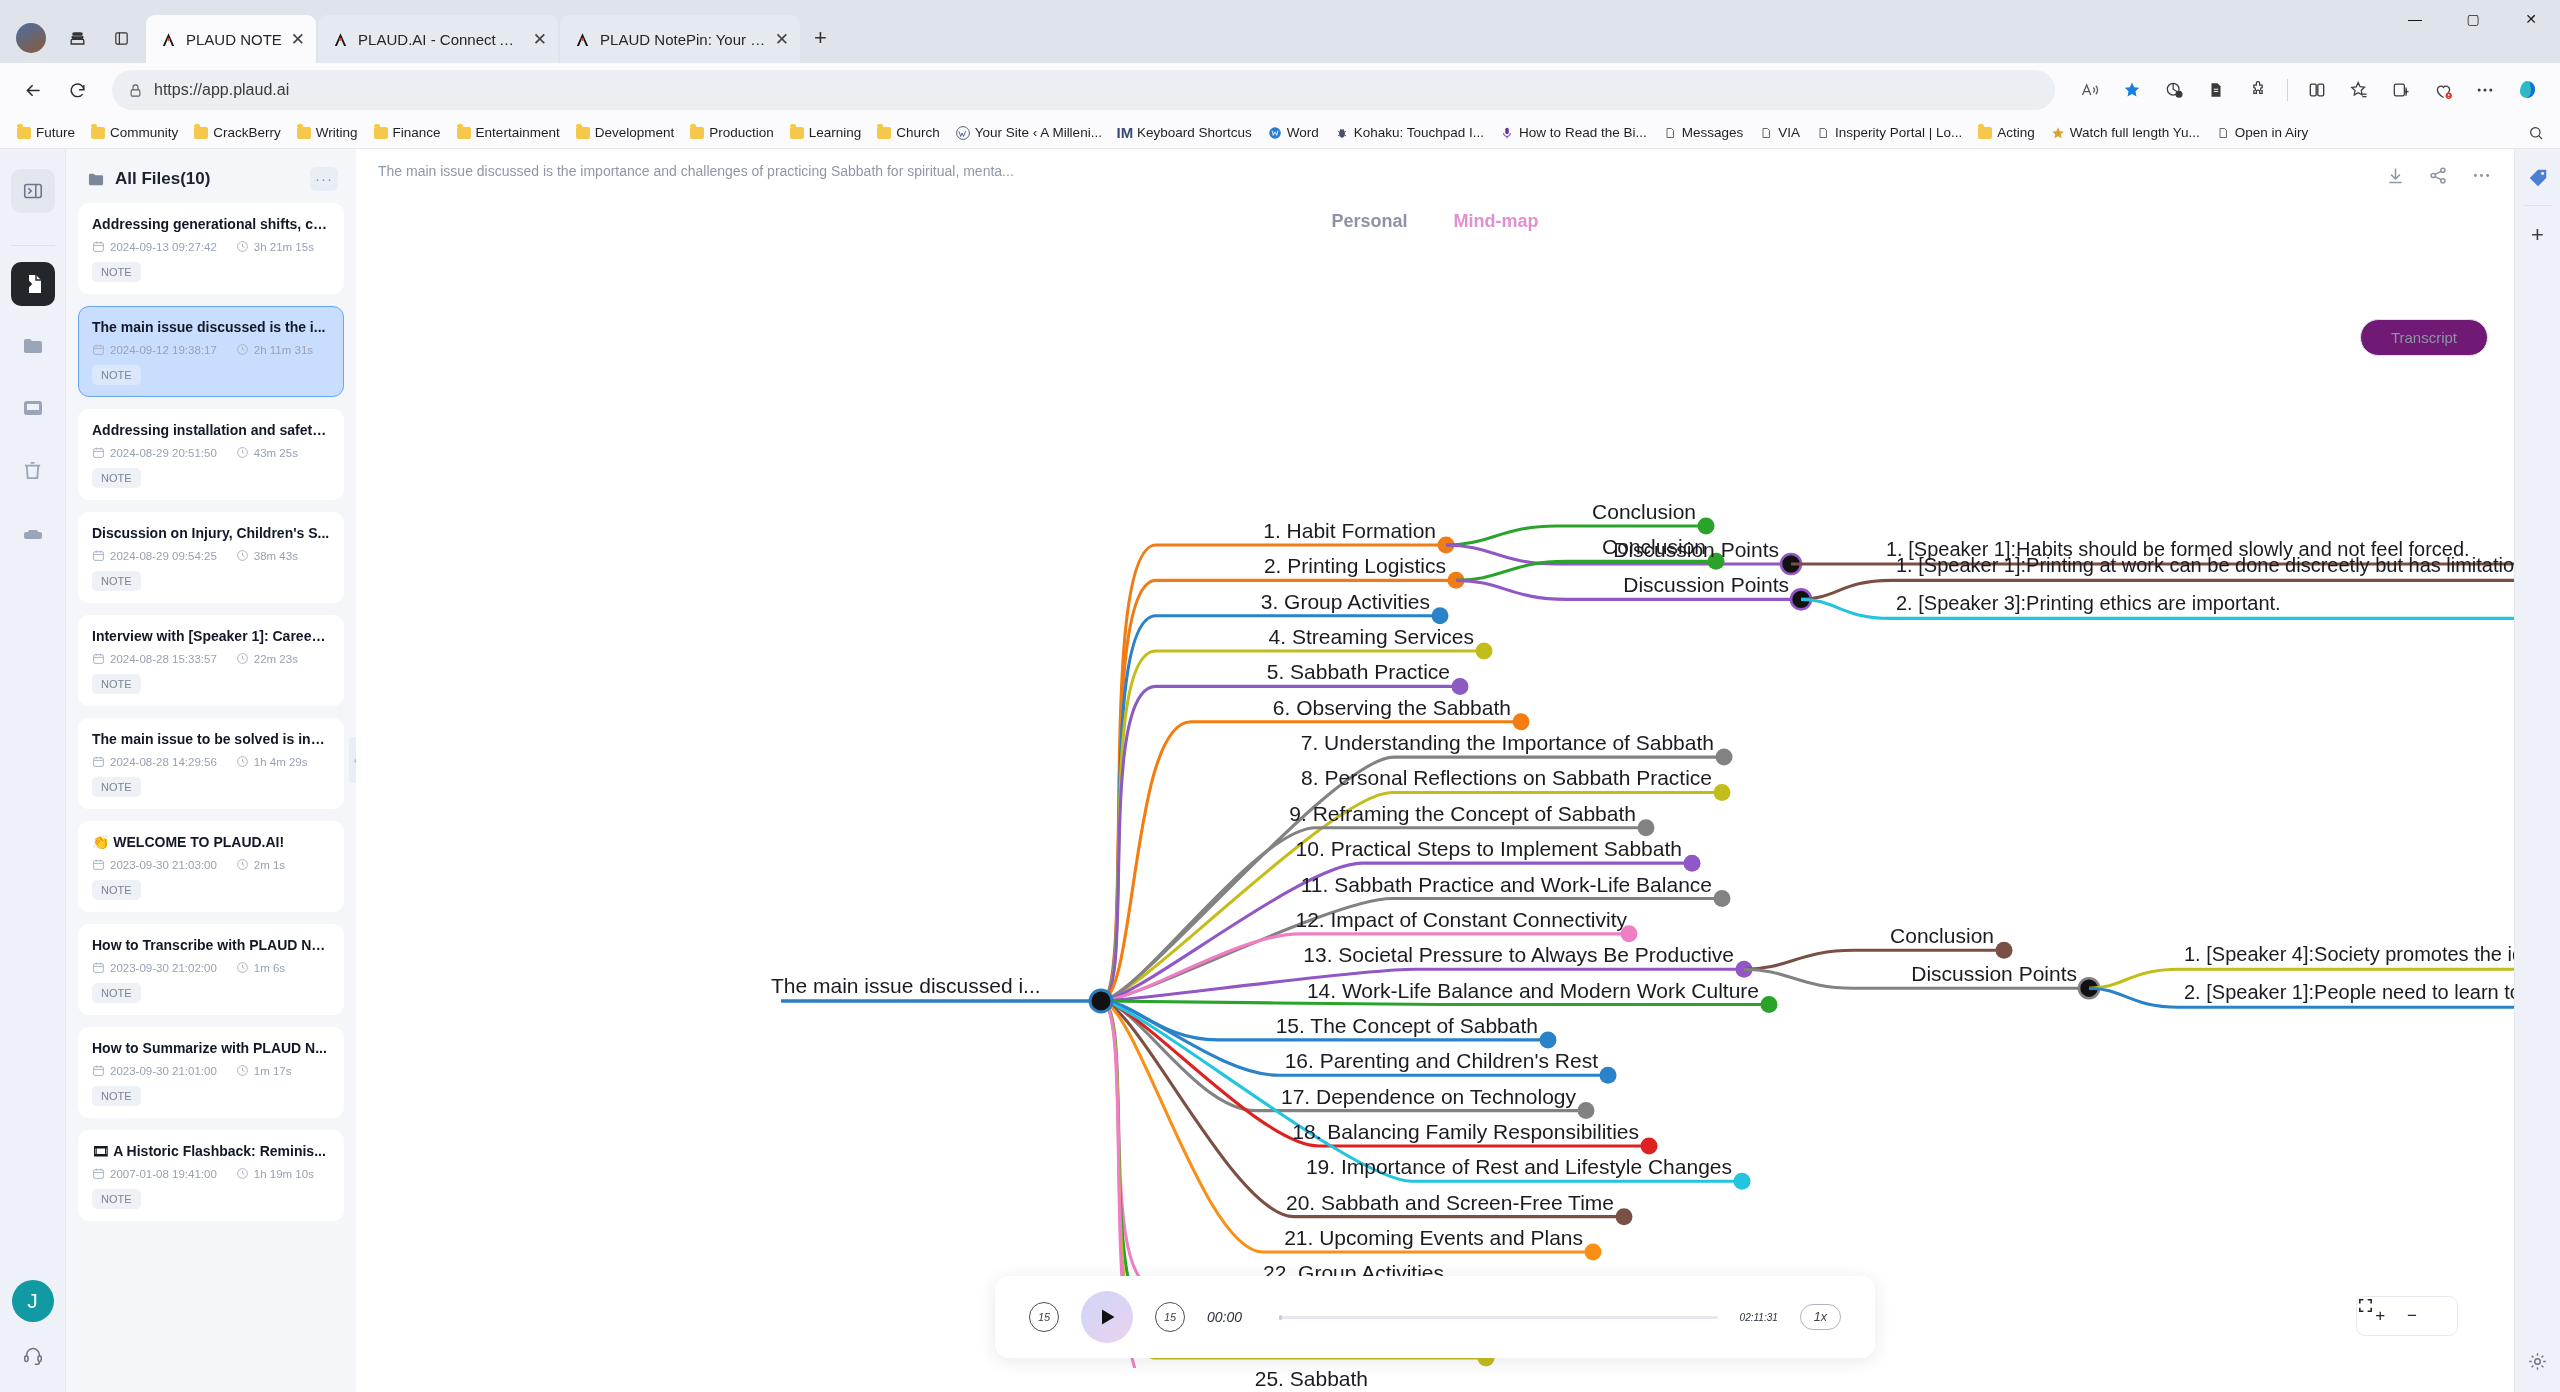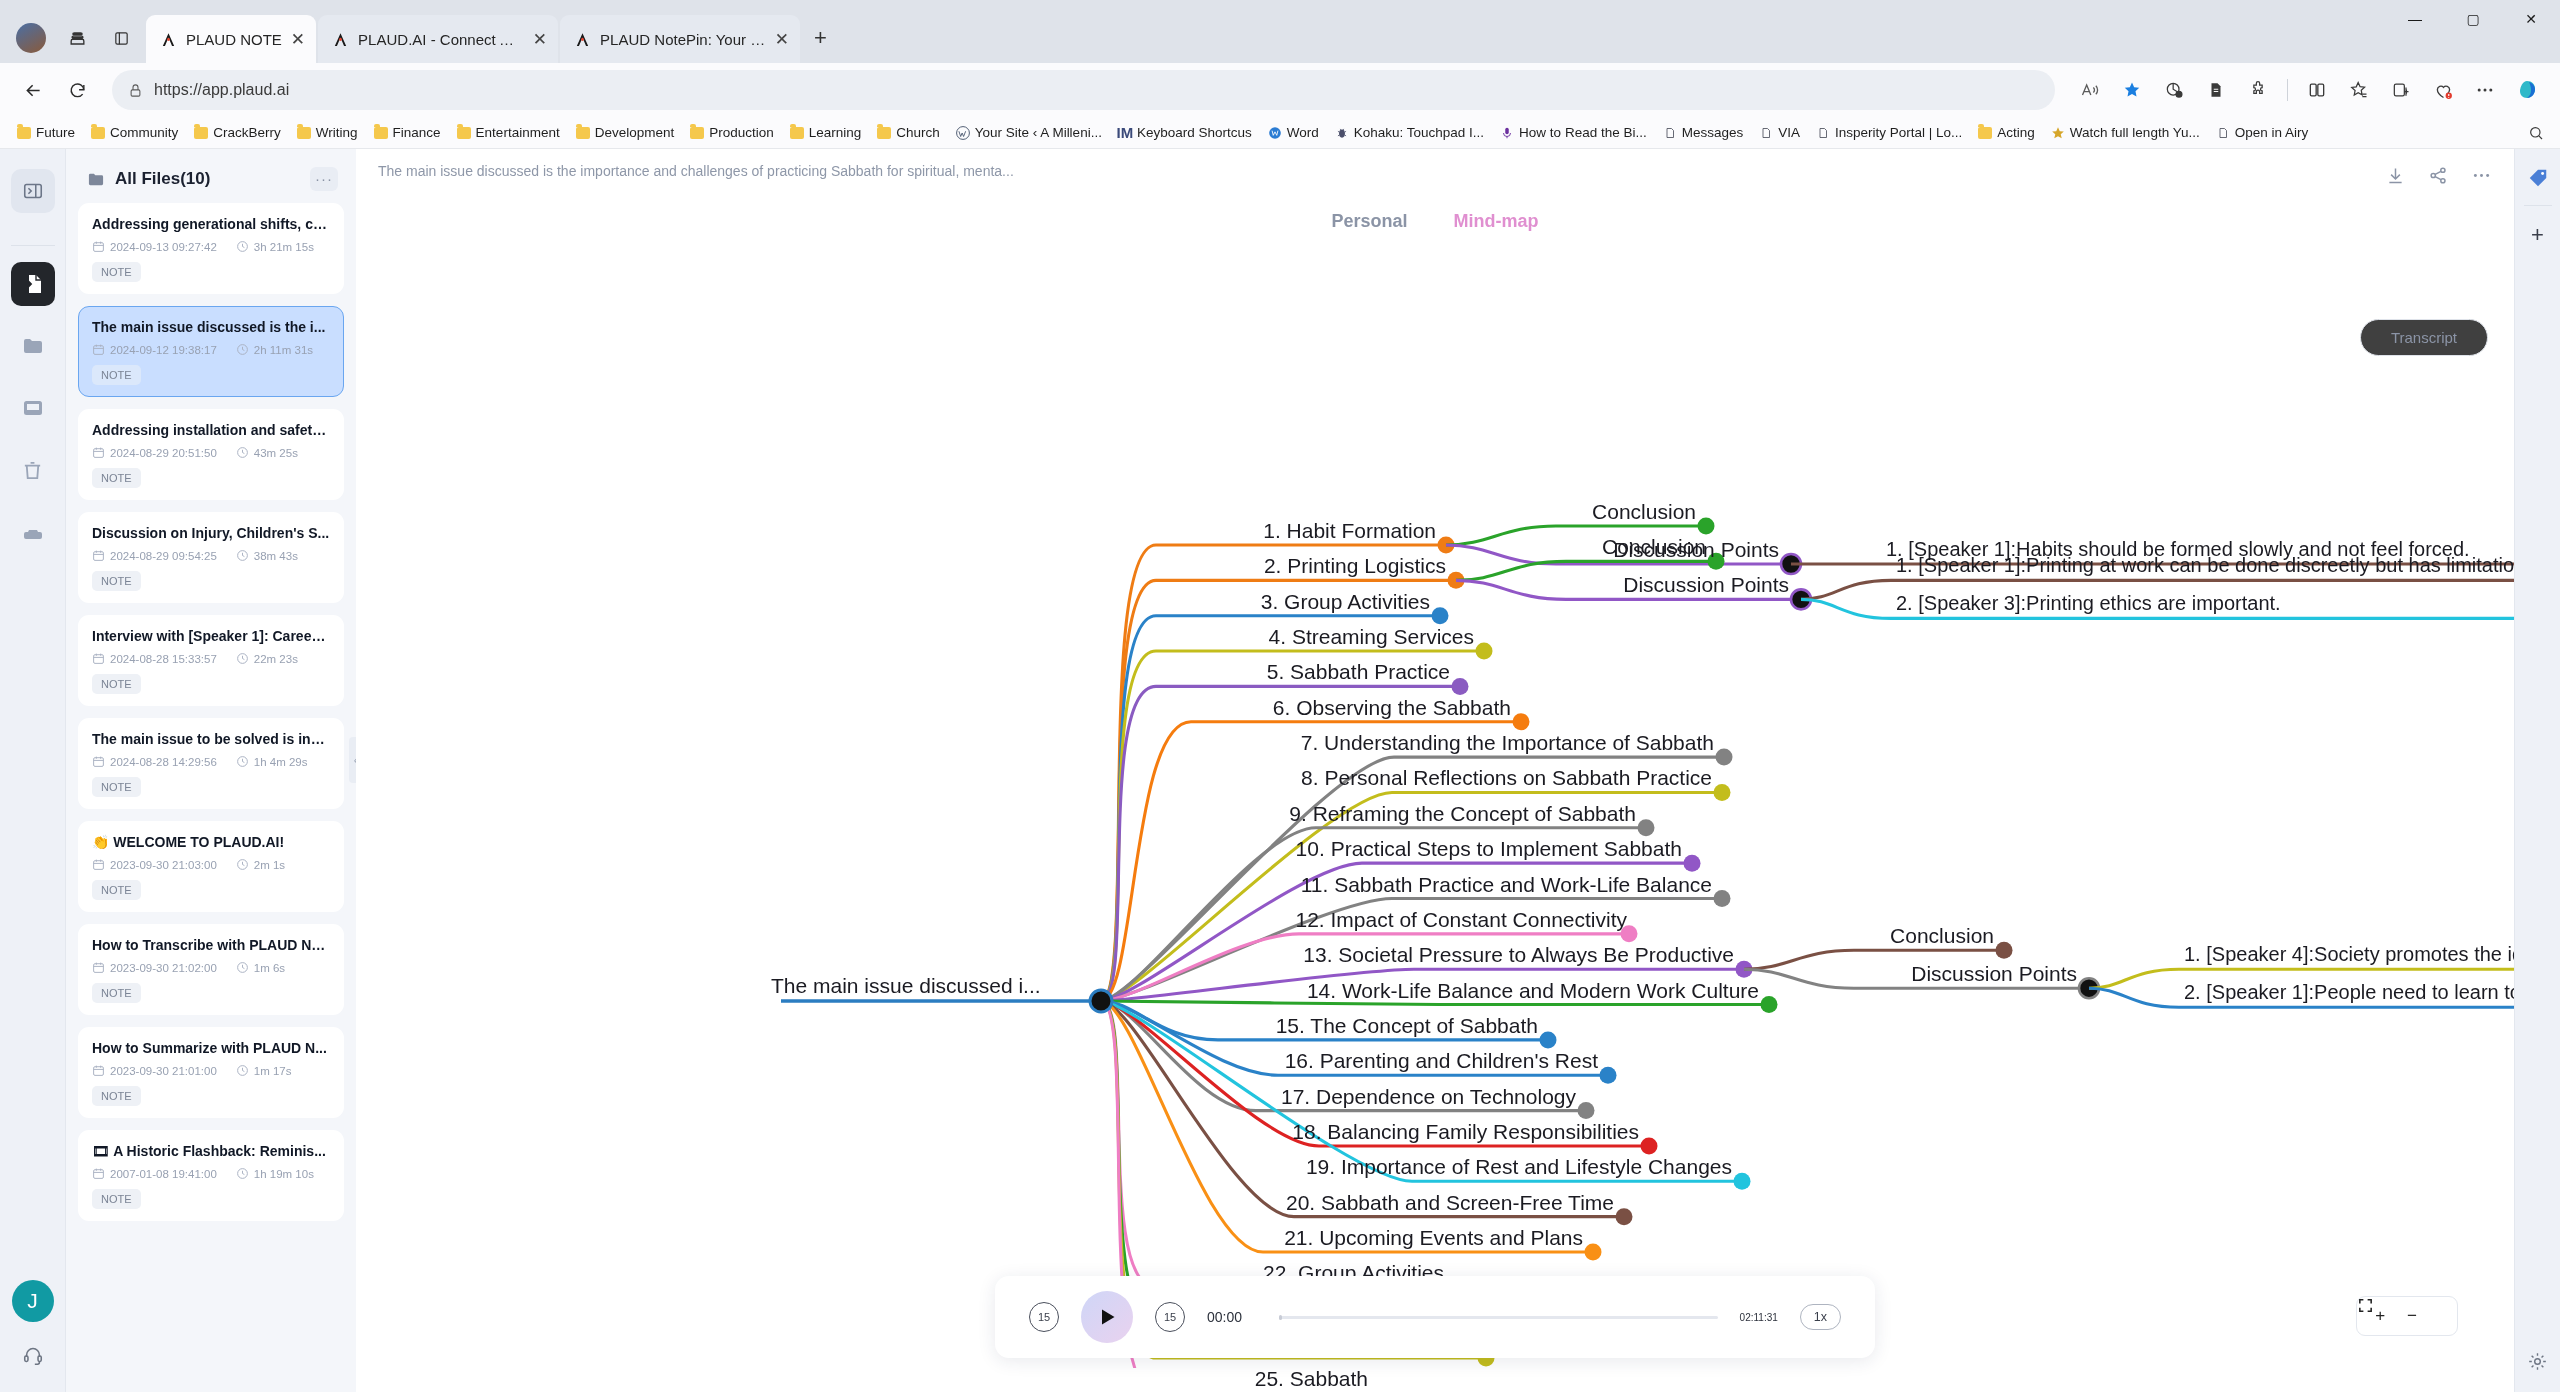--- a/index.html
+++ b/index.html
@@ -67,30 +67,30 @@
   .fcard.sel .ftag { background:#dbe8fb; }
   .collapse-handle { position:absolute; right:-6px; top:588px; width:13px; height:46px; background:#e9edf4; border-radius:4px; display:flex; align-items:center; justify-content:center; color:#98a1b2; font-size:11px; }
 
   .main { flex:1; background:#ffffff; position:relative; display:flex; flex-direction:column; min-width:0; }
   .main-head { height:68px; padding:14px 22px 0 22px; display:flex; align-items:flex-start; }
   .note-sub { font-size:14px; color:#8e97a8; white-space:nowrap; overflow:hidden; text-overflow:ellipsis; max-width:1100px; }
   .head-actions { margin-left:auto; display:flex; align-items:center; gap:22px; color:#8b94a6; padding-top:2px; }
   .tabs-row { display:flex; justify-content:center; gap:38px; margin-top:-12px; }
   .vtab { font-size:18px; font-weight:bold; color:#8b94a6; padding:6px 4px; }
   .vtab.active { color:#e08fd0; }
-  .transcript-btn { position:absolute; right:26px; top:170px; border:1.5px solid #dfe3ea; border-radius:22px; padding:9px 30px; font-size:15px; color:#8b94a6; background:#404040; }
+  .transcript-btn { position:absolute; right:26px; top:170px; border:1.5px solid #dfe3ea; border-radius:22px; padding:9px 30px; font-size:15px; color:#8b94a6; background:#701a75; }
 
   .canvas { flex:1; position:relative; overflow:hidden; }
   .canvas svg { position:absolute; left:0; top:0; }
   .mm-label { position:absolute; font-size:21px; color:#1b1b22; white-space:nowrap; font-family:"Liberation Sans", sans-serif; }
   .mm-label.small { font-size:20px; }
 
   .zoomctl { position:absolute; right:56px; bottom:56px; display:flex; align-items:center; gap:22px; border:1.5px solid #e3e7ee; border-radius:9px; padding:9px 18px; background:#fff; color:#222; font-size:17px; }
 
-  .player { position:absolute; left:50%; transform:translateX(-50%); bottom:34px; width:880px; height:82px; background:#fff; border-radius:14px; box-shadow:0 3px 18px rgba(25,40,80,0.10); display:flex; align-items:center; padding:0 34px; gap:22px; }
+  .player { position:absolute; left:50%; transform:translateX(-50%); bottom:34px; width:880px; height:82px; background:#fff; border-radius:14px; box-shadow:0 3px 18px rgba(25,40,80,0.10); display:flex; align-items:center; padding:0 34px; gap:22px;font-style:italic; }
   .skip { width:30px; height:30px; border-radius:50%; border:1.6px solid #4a4f5c; display:flex; align-items:center; justify-content:center; font-size:11px; color:#3a3f4b; position:relative; }
   .playbtn { width:52px; height:52px; border-radius:50%; background:linear-gradient(135deg,#cfd6f7,#e9d2ef); display:flex; align-items:center; justify-content:center; }
   .tcur { font-size:14px; color:#2c313c; min-width:50px; }
   .seek { flex:1; height:3px; background:#e4e7ee; border-radius:2px; position:relative; }
   .seek:before { content:''; position:absolute; left:0; top:-1px; width:3px; height:5px; background:#c8ccd6; border-radius:2px; }
   .tdur { font-size:10px; color:#2c313c; }
   .speed { border:1.4px solid #aeb4c0; border-radius:14px; padding:5px 13px; font-size:12.5px; color:#3a3f4b; }
 
   .edge-rail { width:46px; background:#eef1f7; border-left:1px solid #e3e7ee; display:flex; flex-direction:column; align-items:center; padding-top:18px; gap:16px; flex-shrink:0; }
   .edge-sep { width:28px; height:1px; background:#dde2ea; }

